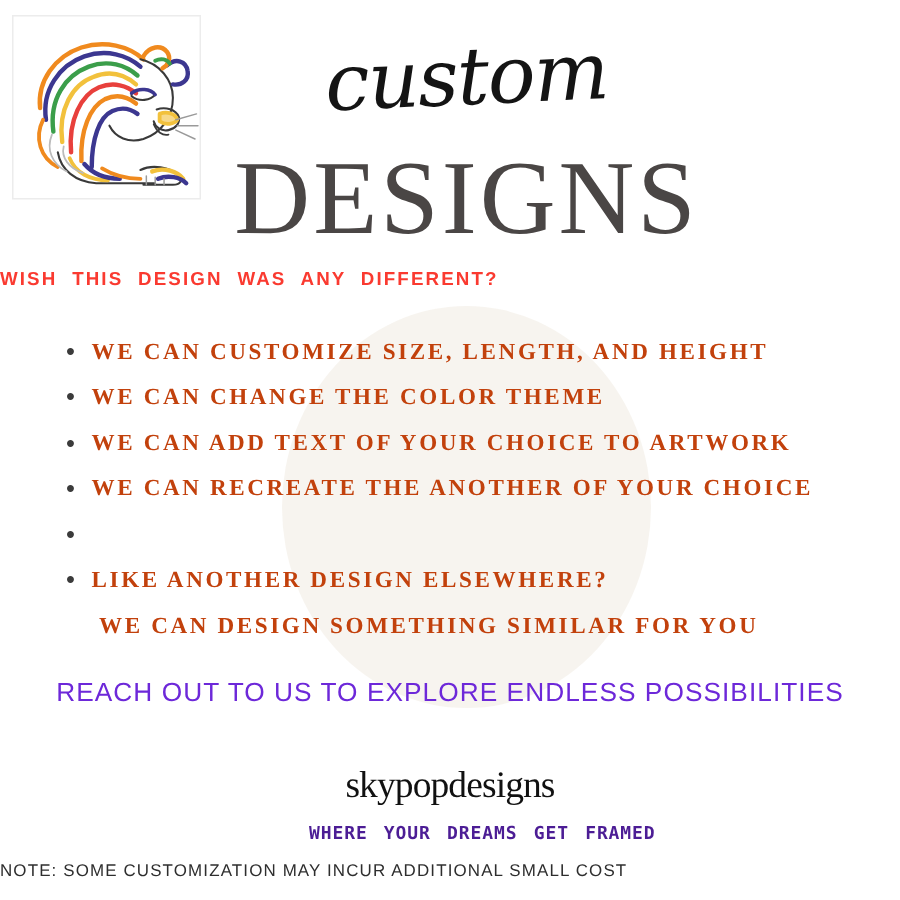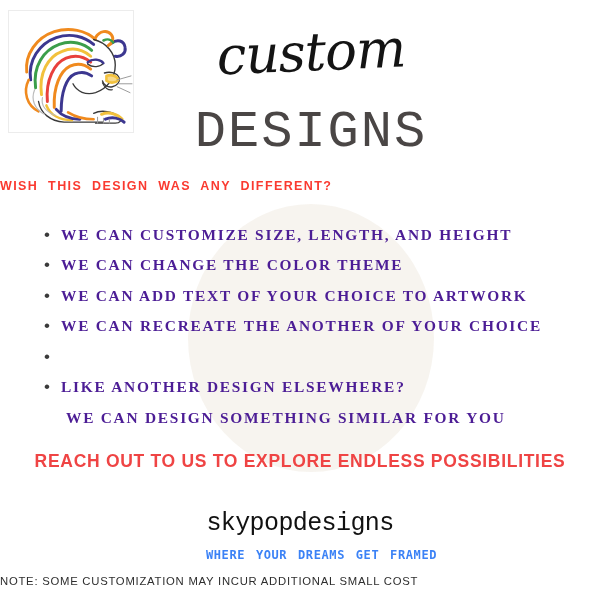--- a/index.html
+++ b/index.html
@@ -56,23 +56,23 @@
     letter-spacing:-1px;
     transform:rotate(-2.5deg);
     padding-left:22px;
   }
 
   #main-title {
     position:absolute;
     left:0; right:0; top:101px;
     text-align:center;
     z-index:2;
-    font-family:Liberation Mono, monospace;
-    font-weight:400;
-    font-size:52px;
+    font-family:Liberation Serif, serif;
+    font-weight:400;
+    font-size:70px;
     line-height:64px;
     color:#4a4645;
     letter-spacing:2px;
     padding-left:22px;
   }
 
   #subtitle {
     position:absolute;
     left:0; right:0; top:178px;
     text-align:left;
@@ -105,64 +105,64 @@
     font-size:17px;
     line-height:17px;
     color:#3b3b3b;
     text-align:left;
   }
   .bullet-text, .cont-text {
     font-family:"Liberation Serif", serif;
     font-weight:700;
     font-size:15.4px;
     line-height:19px;
-    color:#4c1d95;
+    color:#c2410c;
     letter-spacing:1.75px;
     white-space:nowrap;
   }
   .cont-row { padding-left:22px;text-align:center; }
 
   
   #cta {
     position:absolute;
     left:0; right:0; top:450px;
     text-align:center;
     z-index:2;
     font-family:"Liberation Sans", sans-serif;
-    font-weight:700;
+    font-weight:400;
     font-size:17.5px;
     line-height:22px;
-    color:#ef4444;
+    color:#6d28d9;
     letter-spacing:.7px;
   }
 
   
   #brand {
     position:absolute;
     left:0; right:0; top:509px;
     text-align:center;
     z-index:2;
-    font-family:Liberation Mono, monospace;
+    font-family:Liberation Serif, serif;
     font-weight:400;
     font-size:25px;
     line-height:30px;
     color:#111111;
     letter-spacing:-.6px;
   }
 
   #tagline {
     position:absolute;
     left:0; right:0; top:548px;
     text-align:center;
     z-index:2;
     font-family:"DejaVu Sans Mono", monospace;
     font-weight:700;
     font-size:12px;
     line-height:15px;
-    color:#3b82f6;
+    color:#4c1d95;
     letter-spacing:.6px;
     word-spacing:3px;
     margin-left:43px;
   }
 
   #note {
     position:absolute;
     left:0; right:0; top:574px;
     z-index:2;
     font-family:"Liberation Sans", sans-serif;

